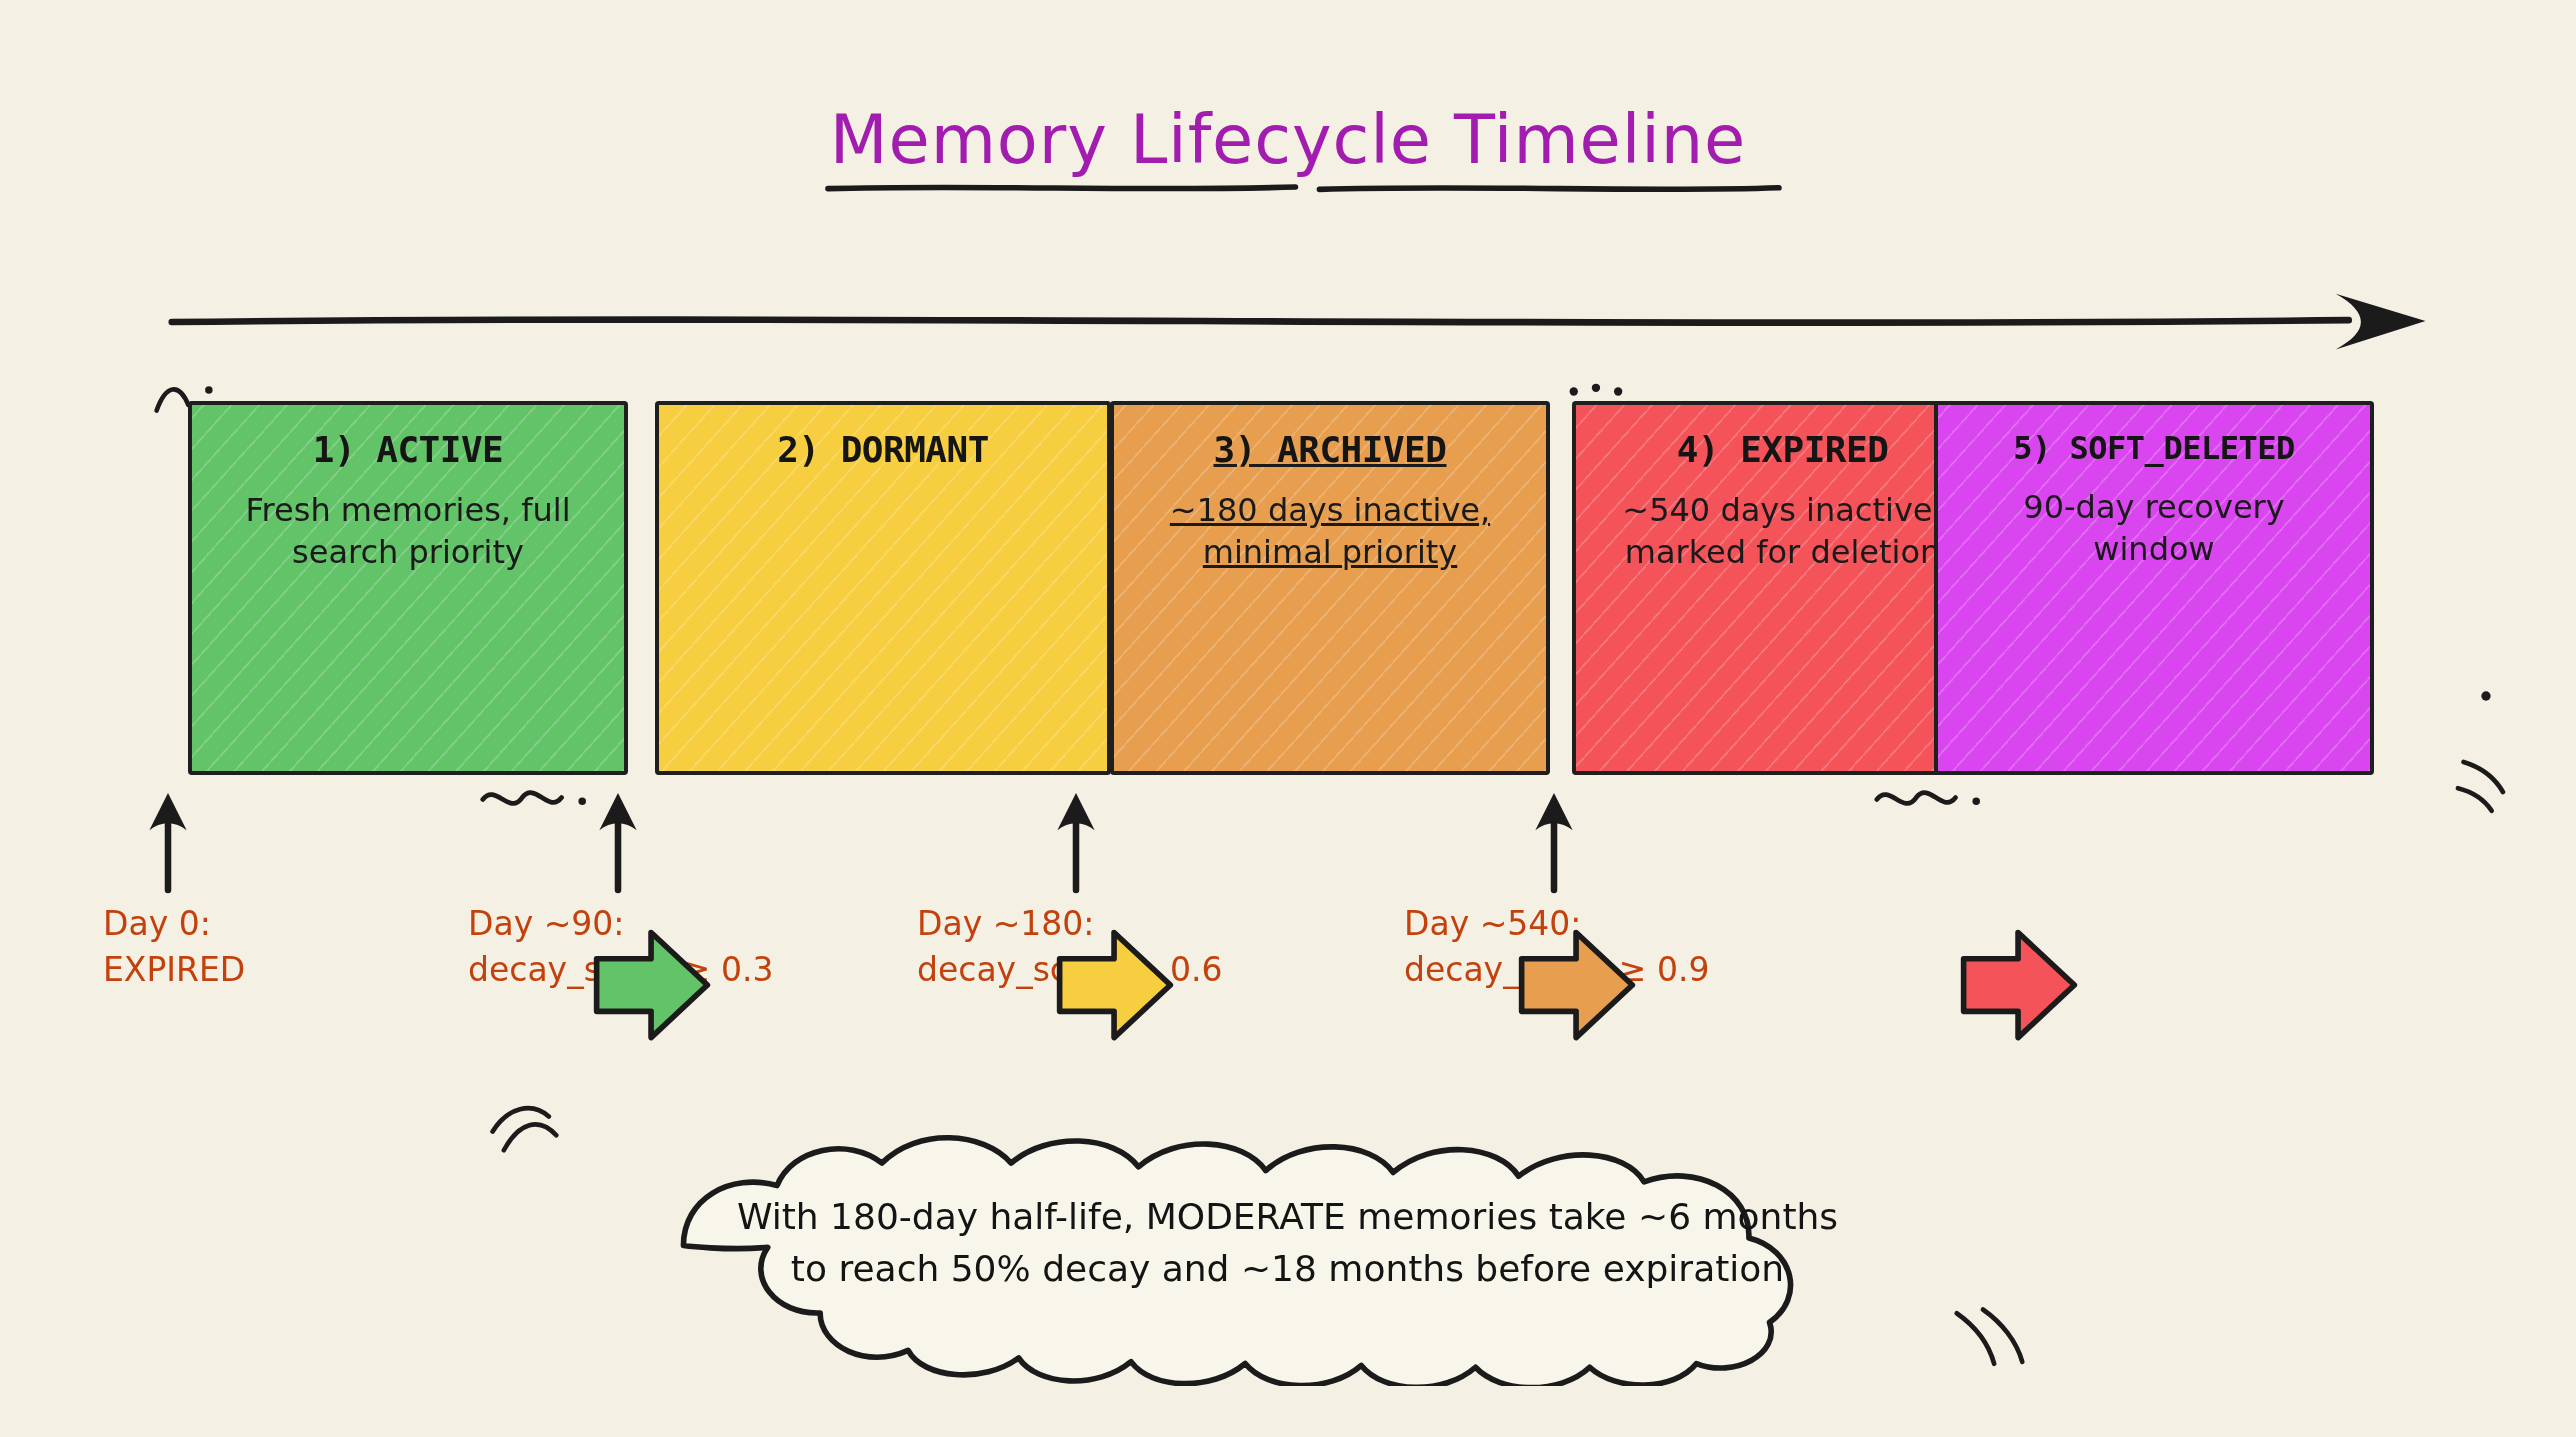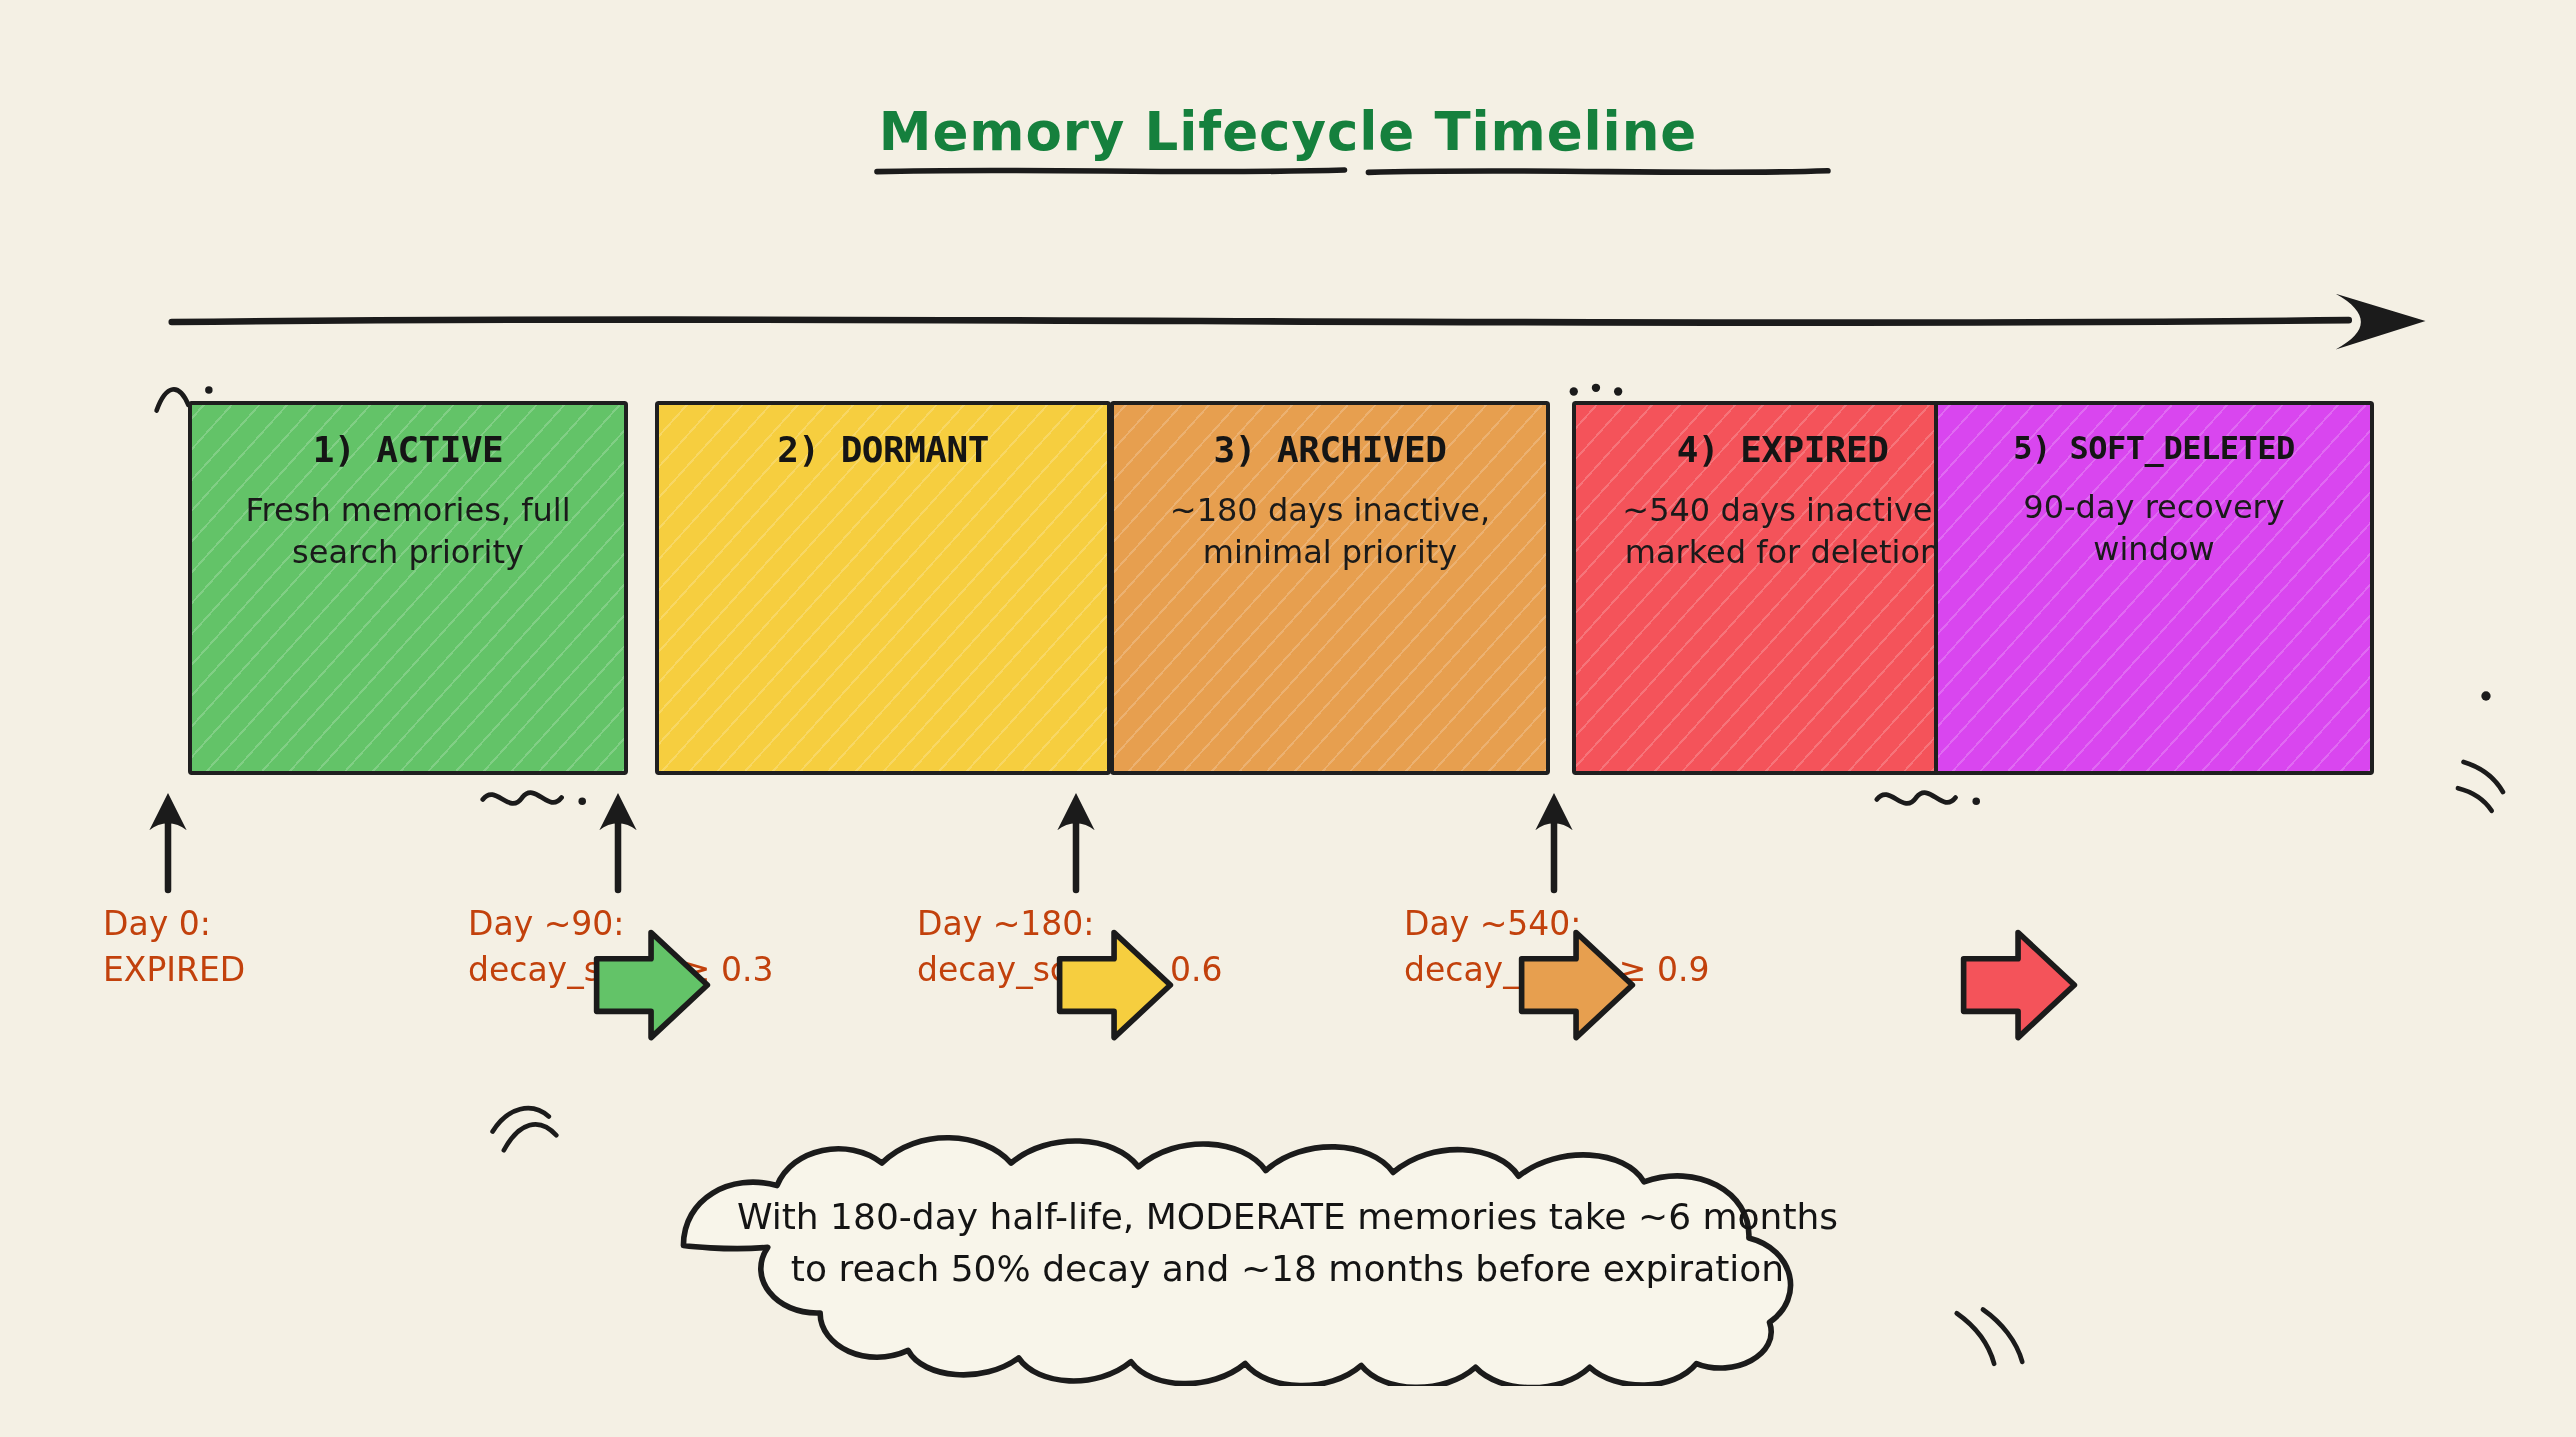--- a/index.html
+++ b/index.html
@@ -20,24 +20,24 @@
   #title-block {
     position: absolute;
     top: 101px;
     left: 0;
     width: 100%;
     text-align: center;
   }
   #title {
     display: inline-block;
     font-family: "DejaVu Sans", sans-serif;
-    font-size: 53px;
-    font-weight: 700;
+    font-size: 67px;
+    font-weight: 400;
     letter-spacing: 0.9px;
-    color: #15803d;
+    color: #a21caf;
     position: relative;
     padding-bottom: 15px;
   }
   #title-underline {
     position: absolute;
     left: -5.6px;
     right: -5.6px;
     bottom: 0;
     height: 11.2px;
   }
@@ -210,21 +210,21 @@
   </svg>
 
   <div class="stage" style="left:635px; width:456px; background:#f6ce3f;">
     <div class="hatch"></div>
     <div class="stage-title">2) DORMANT</div>
   </div>
   <svg class="connector" style="left:1034px;" viewBox="0 0 130 130">
     <path d="M6 36 L 64 36 L 64 8 L 124 64 L 64 120 L 64 92 L 6 92 Z" fill="#f6ce3f" stroke="#1b1b1b" stroke-width="6" stroke-linejoin="round"></path>
   </svg>
 
-  <div class="stage" style="left:1090px; width:440px; background:#e79f4f;">
+  <div class="stage" style="left:1090px; width:440px; background:#e79f4f;text-decoration:underline;">
     <div class="hatch"></div>
     <div class="stage-title">3) ARCHIVED</div>
     <div class="stage-desc">~180 days inactive, minimal priority</div>
   </div>
   <svg class="connector" style="left:1496px;" viewBox="0 0 130 130">
     <path d="M6 36 L 64 36 L 64 8 L 124 64 L 64 120 L 64 92 L 6 92 Z" fill="#e79f4f" stroke="#1b1b1b" stroke-width="6" stroke-linejoin="round"></path>
   </svg>
 
   <div class="stage" style="left:1552px; width:421px; background:#f4535a;">
     <div class="hatch"></div>

